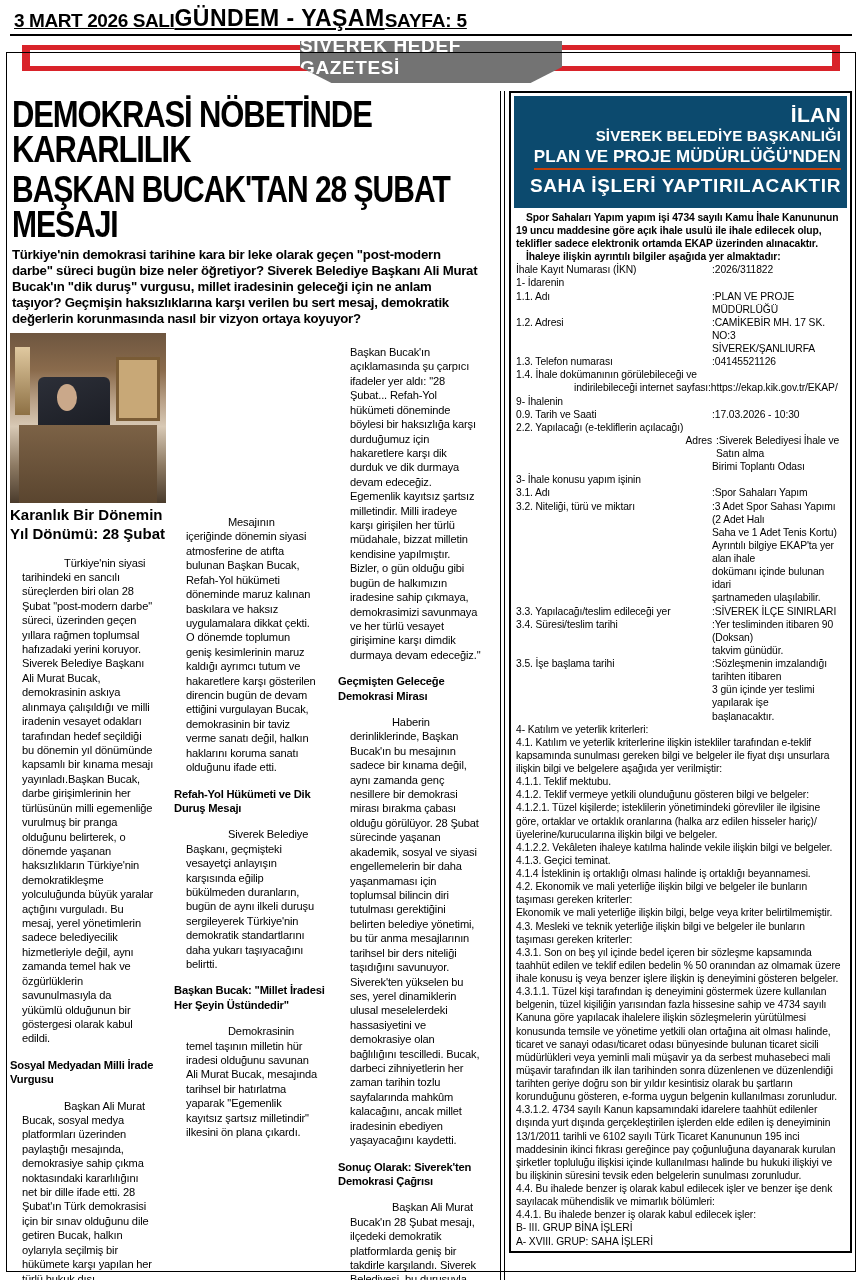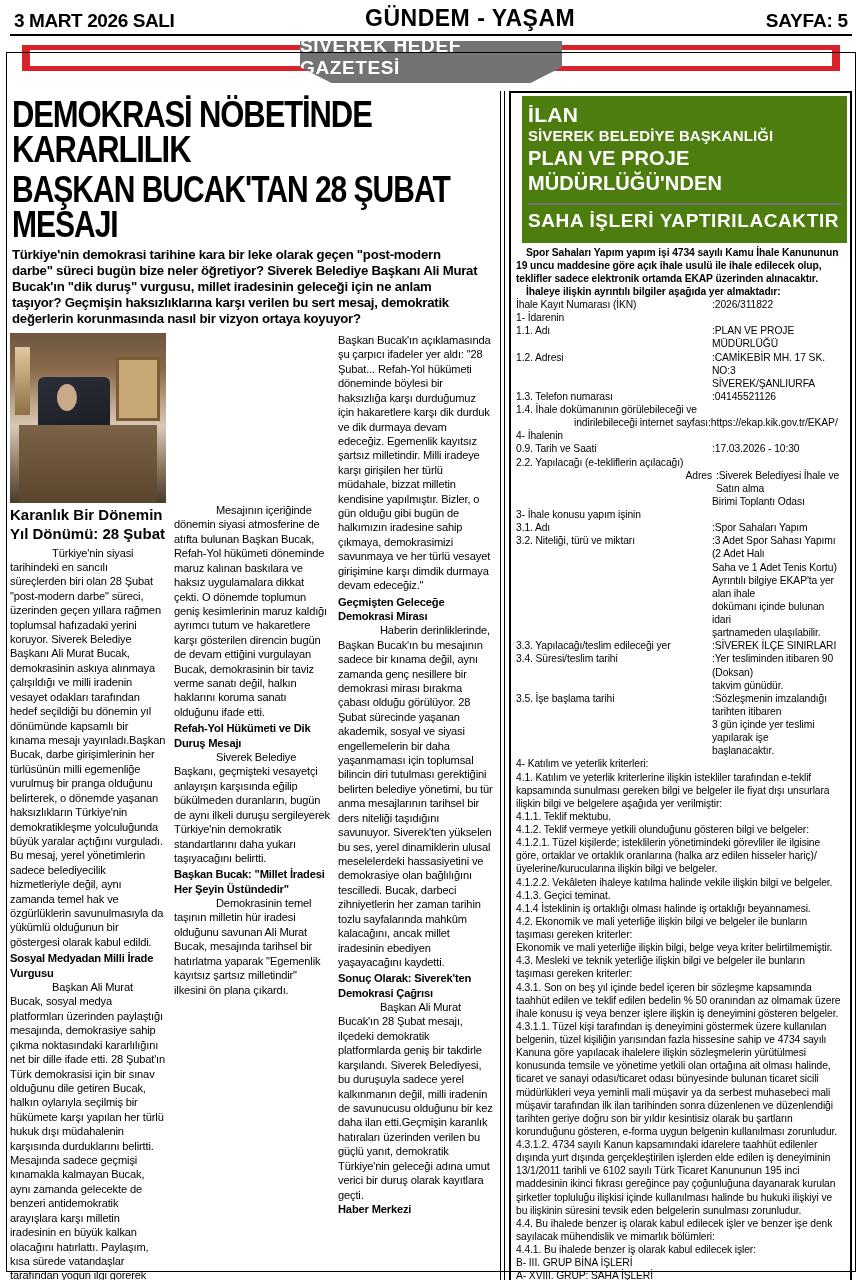--- a/index.html
+++ b/index.html
@@ -6,21 +6,21 @@
   html,body{margin:0;padding:0;background:#ffffff;}
   body{
     width:862px;height:1280px;overflow:hidden;
     font-family:"Liberation Sans",sans-serif;
     color:#000;
     -webkit-font-smoothing:antialiased;
   }
   .page{position:relative;width:862px;height:1280px;box-sizing:border-box;padding:0 10px;}
 
   
-  .masthead{display:flex;align-items:flex-end;justify-content:space-between;height:30px;padding:2px 4px 0 4px;}
+  .masthead{display:flex;align-items:flex-end;height:30px;padding:2px 4px 0 4px;text-decoration:underline;}
   .mast-date{font-size:19px;font-weight:700;letter-spacing:-0.4px;}
   .mast-center{font-size:23px;font-weight:700;letter-spacing:0.5px;}
   .mast-page{font-size:19px;font-weight:700;letter-spacing:-0.2px;}
 
   .mast-rule{border-top:2px solid #000;margin:2px 0 0 0;}
   .ribbon-wrap{position:relative;height:44px;margin-top:5px;}
   .ribbon-bar{position:absolute;left:12px;right:12px;top:4px;height:26px;background:#d9232a;}
   .ribbon-bar:after{content:"";position:absolute;left:8px;right:8px;top:5px;bottom:5px;background:#fff;}
   .ribbon-tab{position:absolute;left:50%;transform:translateX(-50%);top:0;width:262px;height:42px;background:#737373;
     clip-path:polygon(0 0,100% 0,100% 62%,88% 100%,12% 100%,0 62%);display:flex;align-items:center;justify-content:center;}
@@ -35,45 +35,45 @@
   
   .hl1{font-size:31px;line-height:0.98;font-weight:800;letter-spacing:-1.1px;
         font-family:"Liberation Sans",sans-serif;transform:scaleY(1.18);transform-origin:left top;margin:6px 0 14px 2px;}
   .hl2{font-size:30px;line-height:0.98;font-weight:800;letter-spacing:-1px;
         transform:scaleY(1.2);transform-origin:left top;margin:6px 0 16px 2px;}
   .lede{font-size:13.2px;line-height:1.22;font-weight:700;letter-spacing:-0.25px;margin:2px 14px 6px 2px;text-align:left;}
 
   
   .cols3{display:flex;gap:8px;margin-top:4px;}
   .col{width:156px;flex:0 0 156px;}
-  .col p{margin:0;font-size:11.1px;line-height:1.30;letter-spacing:-0.15px;text-align:left;}
+  .col p{margin:12px;font-size:11.1px;line-height:1.30;letter-spacing:-0.15px;text-align:left;}
   .col p.indent{text-indent:42px;}
   .col h4{margin:2px 0 0 0;font-size:11.2px;line-height:1.28;font-weight:700;letter-spacing:-0.2px;}
   .cap{font-size:15px;font-weight:700;line-height:1.25;margin:3px 0 2px 0;}
   .byline{font-weight:700;}
 
   
   .photo{width:100%;display:block;border:0;}
   .photo1{height:170px;background:
       linear-gradient(180deg,#6e5640 0%,#8a6b4c 22%,#b9a188 40%,#d8c9b5 55%,#8d7a63 78%,#4a3b2c 100%);
       position:relative;overflow:hidden;}
   .photo1:before{content:"";position:absolute;left:18%;top:26%;width:46%;height:62%;
       background:linear-gradient(160deg,#2c2f38 0%,#1b1d24 60%,#101218 100%);border-radius:6px 6px 0 0;}
   .photo1:after{content:"";position:absolute;left:6%;top:54%;width:88%;height:46%;
       background:linear-gradient(180deg,#7c6246 0%,#5a452f 100%);}
   .p1-head{position:absolute;left:30%;top:30%;width:13%;height:16%;background:#caa88a;border-radius:50%;z-index:3;}
   .p1-frame{position:absolute;left:68%;top:14%;width:24%;height:34%;background:#c8a877;border:3px solid #7a5c36;z-index:2;}
   .p1-lamp{position:absolute;left:3%;top:8%;width:10%;height:40%;background:linear-gradient(180deg,#e0c9a0,#8d7044);z-index:2;}
 
   
   .ilan-box{border:2px solid #000;padding:3px;}
-  .ilan-head{background:#4d7c0f;color:#fff;padding:7px 6px 9px 6px;text-align:left;margin-left:8px;}
+  .ilan-head{background:#0c4a6e;color:#fff;padding:7px 6px 9px 6px;text-align:right;}
   .ilan-head .l1{font-size:21px;font-weight:700;letter-spacing:0.3px;line-height:1.15;}
   .ilan-head .l2{font-size:15px;font-weight:700;letter-spacing:0.1px;line-height:1.25;}
-  .ilan-head .l3{font-size:20px;font-weight:700;letter-spacing:0.1px;line-height:1.25;border-bottom:2px solid #737373;display:inline-block;padding-bottom:7px;}
+  .ilan-head .l3{font-size:17px;font-weight:700;letter-spacing:0.1px;line-height:1.25;border-bottom:2px solid #c2410c;display:inline-block;padding-bottom:1px;}
   .ilan-head .l4{font-size:19px;font-weight:600;letter-spacing:0.6px;line-height:1.35;margin-top:3px;}
   .ilan-body{padding:3px 2px 0 2px;font-size:10.3px;line-height:1.275;letter-spacing:-0.1px;}
   .ilan-body p{margin:0;}
   .ilan-body p.ind{text-indent:10px;font-weight:bold;}
   .kv{display:flex;}
   .kv .k{flex:0 0 196px;}
   .kv .v{flex:1;}
   .kv2 .k{flex:0 0 196px;text-align:right;padding-right:4px;}
 
   .page-border{position:absolute;left:6px;right:6px;top:52px;bottom:8px;border:1px solid #000;pointer-events:none;}
@@ -182,21 +182,21 @@
             <div class="kv">
                 <div class="k"> 1.3. Telefon numarası</div>
                 <div class="v">:04145521126</div>
               </div>
             <div class="kv">
                 <div class="k"> 1.4. İhale dokümanının görülebileceği ve</div>
                 <div class="v"></div>
               </div>
             <p style="padding-left:58px">indirilebileceği internet sayfası:https://ekap.kik.gov.tr/EKAP/</p>
             <div class="kv">
-                <div class="k"> 4- İhalenin</div>
+                <div class="k"> 9- İhalenin</div>
                 <div class="v"></div>
               </div>
             <div class="kv">
                 <div class="k"> 0.9. Tarih ve Saati</div>
                 <div class="v">:17.03.2026 - 10:30</div>
               </div>
             <div class="kv">
                 <div class="k"> 2.2. Yapılacağı (e-tekliflerin açılacağı)</div>
                 <div class="v"></div>
               </div>

